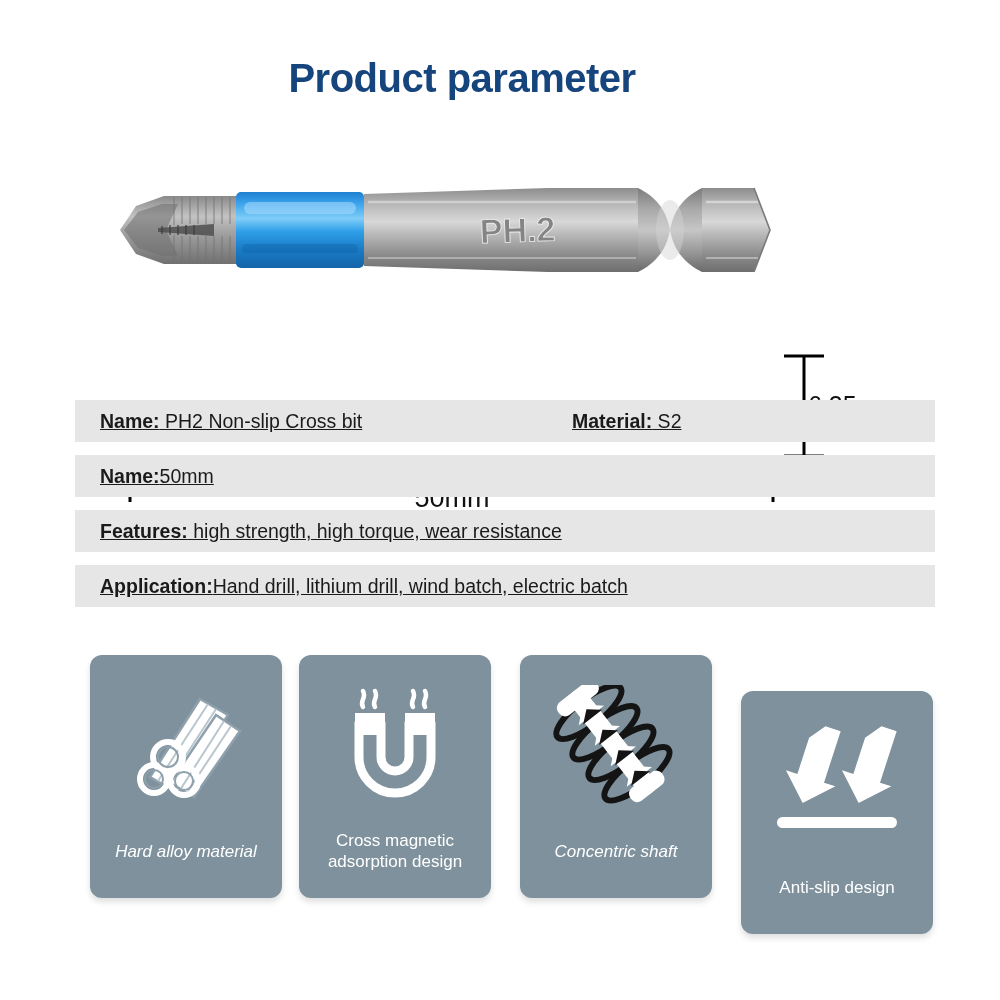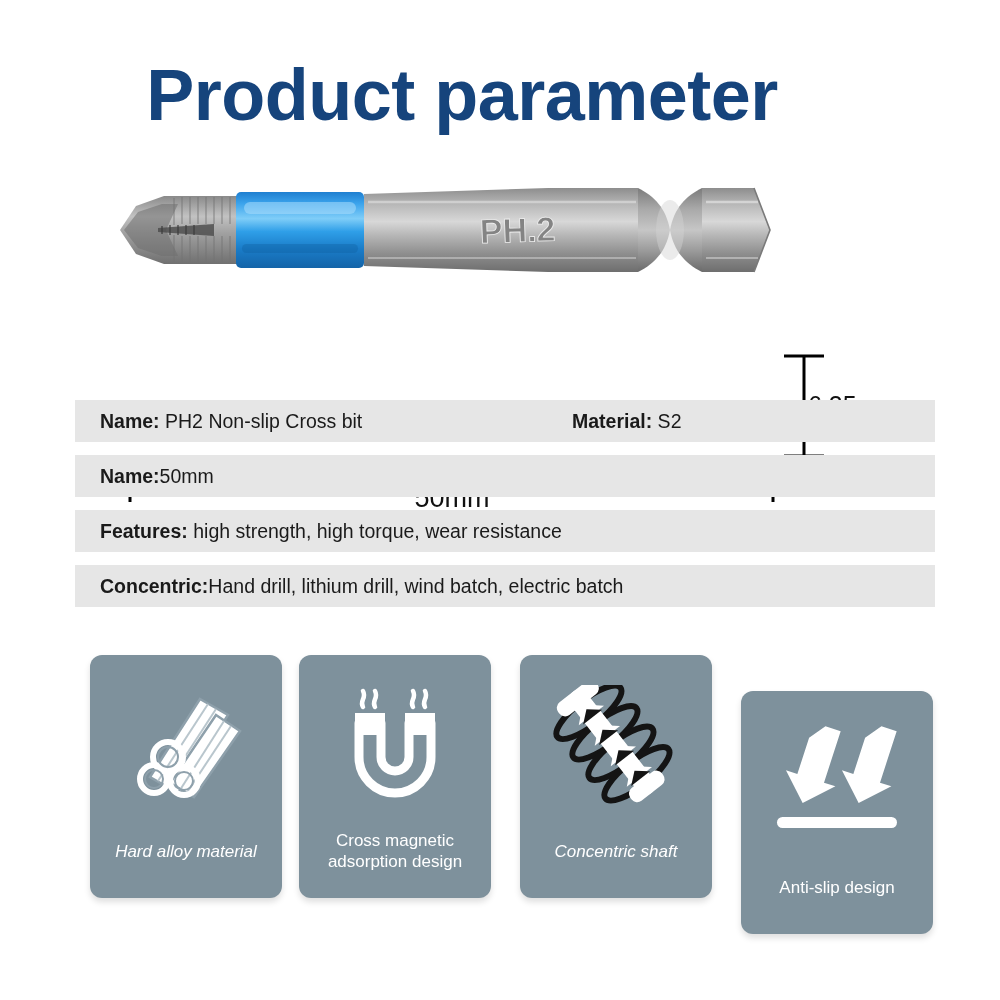--- a/index.html
+++ b/index.html
@@ -9,21 +9,21 @@
     font-family:"Liberation Sans", sans-serif;
     overflow:hidden;
     position:relative;
   }
   .page{position:absolute;inset:0;}
 
   
   .title{
     position:absolute;left:0;top:56px;width:924px;
     text-align:center;
-    font-size:72px;
+    font-size:40px;
     font-weight:700;
     color:#16447c;
     letter-spacing:-0.5px;
     line-height:1.1;
   }
 
   
   .product-area{position:absolute;left:0;top:170px;width:1000px;height:190px;}
 
   .bit-svg{position:absolute;left:118px;top:0px;}
@@ -48,20 +48,21 @@
     background:#e6e6e6;
     margin-bottom:13px;
     display:flex;
     align-items:center;
   }
   .spec-cell{
     padding-left:25px;
     font-size:19.5px;
     color:#1a1a1a;
     white-space:nowrap;
+    text-decoration:underline;
   }
   .spec-cell.second{position:absolute;left:472px;padding-left:25px;}
   .spec-cell b{font-weight:700;}
 
   
   .cards{position:absolute;left:78px;top:655px;width:860px;height:245px;}
   .card{
     position:absolute;
     top:0;
     width:192px;height:243px;
@@ -211,21 +212,21 @@
     </div>
 
     <div class="spec-row">
       <div class="spec-cell">
         <b>Features:</b><span> high strength, high torque, wear resistance</span>
       </div>
     </div>
 
     <div class="spec-row">
       <div class="spec-cell">
-        <b>Concentric:</b><span>Hand drill, lithium drill, wind batch, electric batch</span>
+        <b>Application:</b><span>Hand drill, lithium drill, wind batch, electric batch</span>
       </div>
     </div>
 
   </div>
 
   <div class="cards">
 
     <div class="card">
       <div class="card-icon">
         <svg width="124" height="124" viewBox="0 0 124 124">

